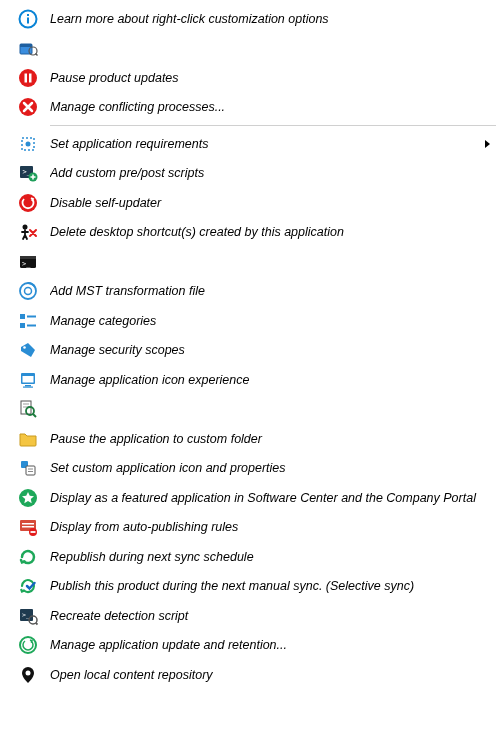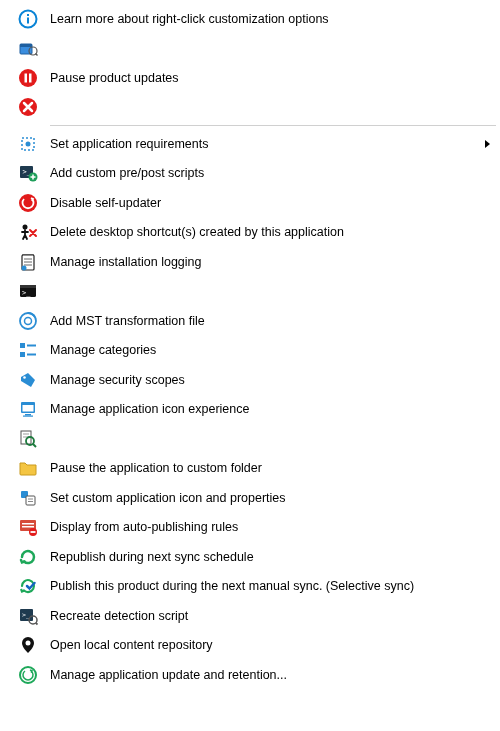--- a/index.html
+++ b/index.html
@@ -5,21 +5,21 @@
   * { box-sizing: border-box; }
   body {
     margin: 0;
     padding: 4px 4px 4px 18px;
     font-family: "Segoe UI", Tahoma, sans-serif;
     font-size: 12.5px;
     color: #000;
     background: #fff;
     width: 500px;
   }
-  .menu { display: flex; flex-direction: column; }
+  .menu { display: flex; flex-direction: column; font-style: italic; }
   .item {
     display: flex;
     align-items: center;
     height: 29.5px;
     cursor: default;
     position: relative;
   }
   .icon {
     width: 20px;
     height: 20px;
@@ -85,20 +85,21 @@
     <span class="label">Pause product updates</span>
   </div>
 
   <div class="item">
     <span class="icon">
       <svg viewBox="0 0 20 20">
           <circle cx="10" cy="10" r="9" fill="#e21b1b"></circle>
           <path d="M6 6 L14 14 M14 6 L6 14" stroke="#fff" stroke-width="2.5" stroke-linecap="round"></path>
         </svg>
     </span>
+    <span class="label">Manage conflicting processes...</span>
   </div>
 
   <div class="sep"></div>
 
   <div class="item">
     <span class="icon">
       <svg viewBox="0 0 20 20">
           <rect x="4" y="4" width="12" height="12" fill="none" stroke="#2a8dd4" stroke-width="1.5" stroke-dasharray="2 2"></rect>
           <circle cx="10" cy="10" r="2.5" fill="#2a8dd4"></circle>
         </svg>
@@ -134,33 +135,20 @@
     <span class="icon">
       <svg viewBox="0 0 20 20">
           <circle cx="7" cy="5" r="2.5" fill="#111"></circle>
           <path d="M7 8 v5 M4 10 h6 M5 17 l2-4 l2 4" stroke="#111" stroke-width="1.8" fill="none" stroke-linecap="round"></path>
           <path d="M12 8 l6 6 M18 8 l-6 6" stroke="#e21b1b" stroke-width="2" stroke-linecap="round"></path>
         </svg>
     </span>
     <span class="label">Delete desktop shortcut(s) created by this application</span>
   </div>
 
-  <div class="item">
-    <span class="icon">
-      <svg viewBox="0 0 20 20">
-          <rect x="4" y="3" width="12" height="15" rx="1" fill="#fff" stroke="#222" stroke-width="1.2"></rect>
-          <path d="M5 3 v-1 M7 3 v-1 M9 3 v-1 M11 3 v-1 M13 3 v-1 M15 3 v-1" stroke="#222"></path>
-          <line x1="6" y1="7" x2="14" y2="7" stroke="#666"></line>
-          <line x1="6" y1="10" x2="14" y2="10" stroke="#666"></line>
-          <line x1="6" y1="13" x2="14" y2="13" stroke="#666"></line>
-          <circle cx="6" cy="16" r="2.5" fill="#2a8dd4"></circle>
-        </svg>
-    </span>
-    <span class="label">Manage installation logging</span>
-  </div>
 
   <div class="item">
     <span class="icon">
       <svg viewBox="0 0 20 20">
           <rect x="2" y="4" width="16" height="12" rx="1.5" fill="#111"></rect>
           <rect x="2" y="4" width="16" height="3" fill="#333"></rect>
           <text x="4" y="14" font-size="7" fill="#fff" font-family="monospace">&gt;_</text>
         </svg>
     </span>
   </div>
@@ -236,20 +224,29 @@
       <svg viewBox="0 0 20 20">
           <rect x="3" y="3" width="7" height="7" rx="1" fill="#2a8dd4"></rect>
           <rect x="8" y="8" width="9" height="9" rx="1" fill="#fff" stroke="#555"></rect>
           <line x1="10" y1="11" x2="15" y2="11" stroke="#888"></line>
           <line x1="10" y1="13.5" x2="15" y2="13.5" stroke="#888"></line>
         </svg>
     </span>
     <span class="label">Set custom application icon and properties</span>
   </div>
 
+  <div class="item">
+    <span class="icon">
+      <svg viewBox="0 0 20 20">
+          <circle cx="10" cy="10" r="9" fill="#1ea85a"></circle>
+          <path d="M10 4 l1.8 3.8 4.2 .4 -3.2 2.9 .9 4.1 -3.7-2.1 -3.7 2.1 .9-4.1 -3.2-2.9 4.2-.4 Z" fill="#fff"></path>
+        </svg>
+    </span>
+    <span class="label">Display as a featured application in Software Center and the Company Portal</span>
+  </div>
 
   <div class="item">
     <span class="icon">
       <svg viewBox="0 0 20 20">
           <rect x="2" y="3" width="16" height="11" rx="1" fill="#d64b3a"></rect>
           <rect x="4" y="6" width="12" height="1.5" fill="#fff"></rect>
           <rect x="4" y="9" width="12" height="1.5" fill="#fff"></rect>
           <circle cx="15" cy="15" r="4" fill="#e21b1b"></circle>
           <line x1="12.5" y1="15" x2="17.5" y2="15" stroke="#fff" stroke-width="1.8"></line>
         </svg>
@@ -286,31 +283,31 @@
           <circle cx="15" cy="14" r="4" fill="none" stroke="#555" stroke-width="1.5"></circle>
           <line x1="17.8" y1="16.8" x2="19.5" y2="18.5" stroke="#555" stroke-width="1.8"></line>
         </svg>
     </span>
     <span class="label">Recreate detection script</span>
   </div>
 
   <div class="item">
     <span class="icon">
       <svg viewBox="0 0 20 20">
-          <path d="M10 2 a6 6 0 0 1 6 6 c0 4.5 -6 10 -6 10 s-6 -5.5 -6 -10 a6 6 0 0 1 6 -6 Z" fill="#111"></path>
-          <circle cx="10" cy="8" r="2.5" fill="#fff"></circle>
-        </svg>
-    </span>
-    <span class="label">Open local content repository</span>
-  </div>
-
-  <div class="item">
-    <span class="icon">
-      <svg viewBox="0 0 20 20">
           <circle cx="10" cy="10" r="8" fill="none" stroke="#1ea85a" stroke-width="2"></circle>
           <path d="M7 6 a5 5 0 1 0 6 0" fill="none" stroke="#1ea85a" stroke-width="1.5"></path>
           <path d="M12 5 l2 .7 l-.7 2" fill="none" stroke="#1ea85a" stroke-width="1.5"></path>
         </svg>
     </span>
     <span class="label">Manage application update and retention...</span>
   </div>
 
+  <div class="item">
+    <span class="icon">
+      <svg viewBox="0 0 20 20">
+          <path d="M10 2 a6 6 0 0 1 6 6 c0 4.5 -6 10 -6 10 s-6 -5.5 -6 -10 a6 6 0 0 1 6 -6 Z" fill="#111"></path>
+          <circle cx="10" cy="8" r="2.5" fill="#fff"></circle>
+        </svg>
+    </span>
+    <span class="label">Open local content repository</span>
+  </div>
+
 </div>
 
 </body></html>

